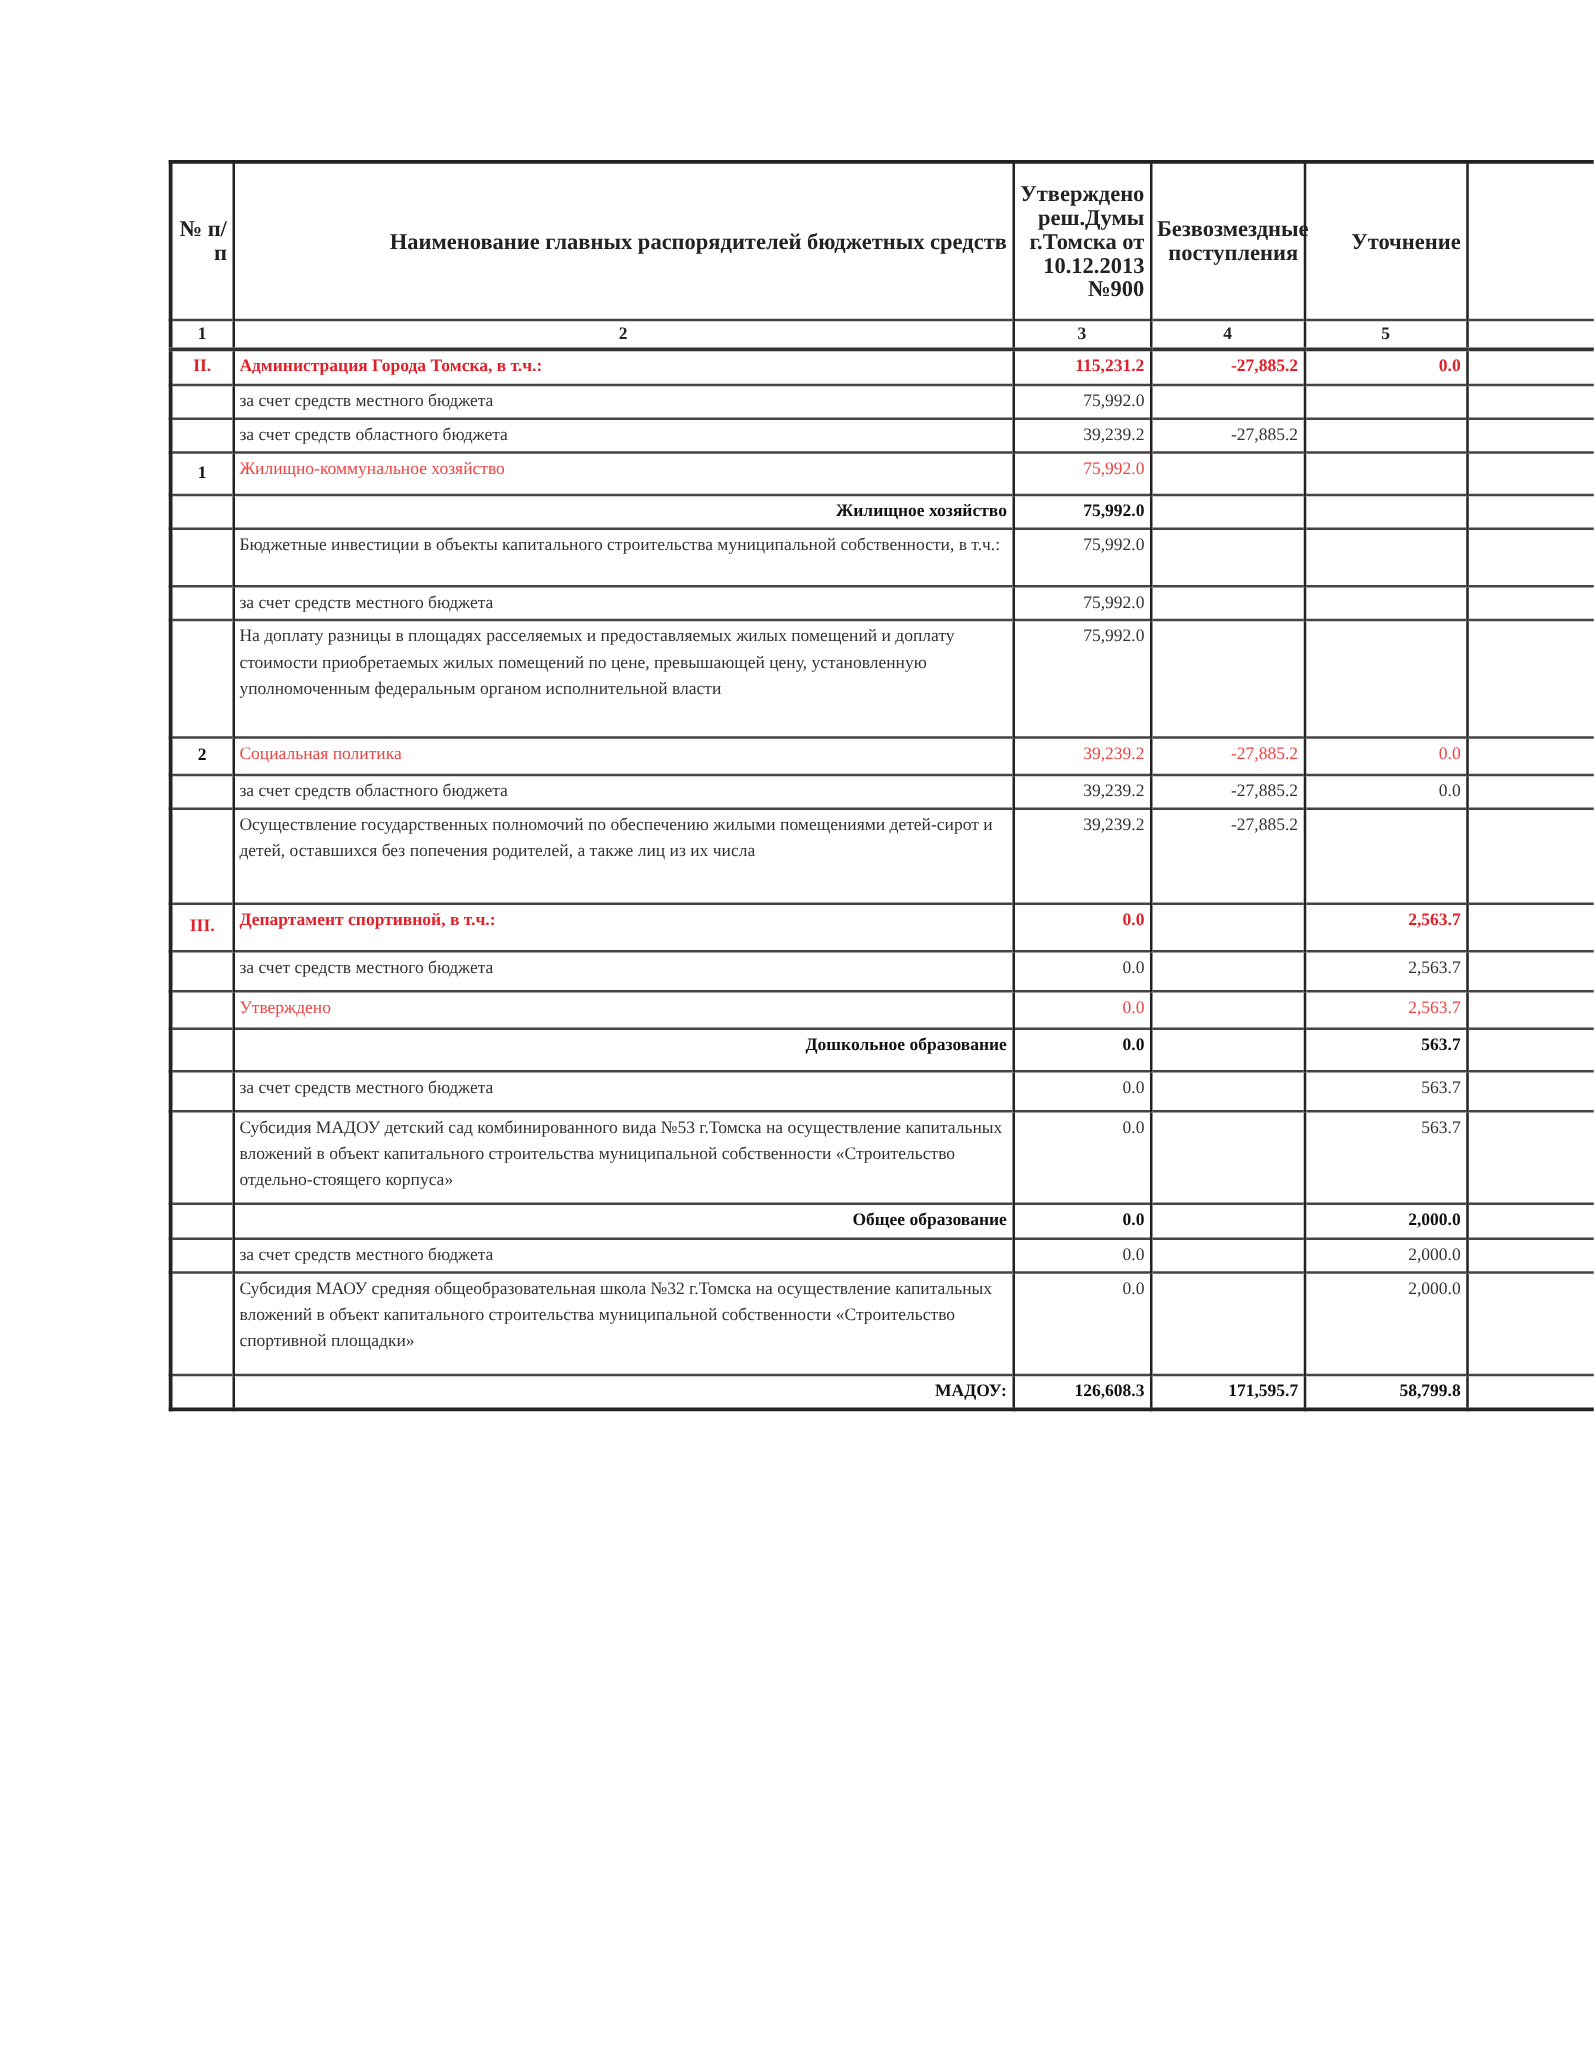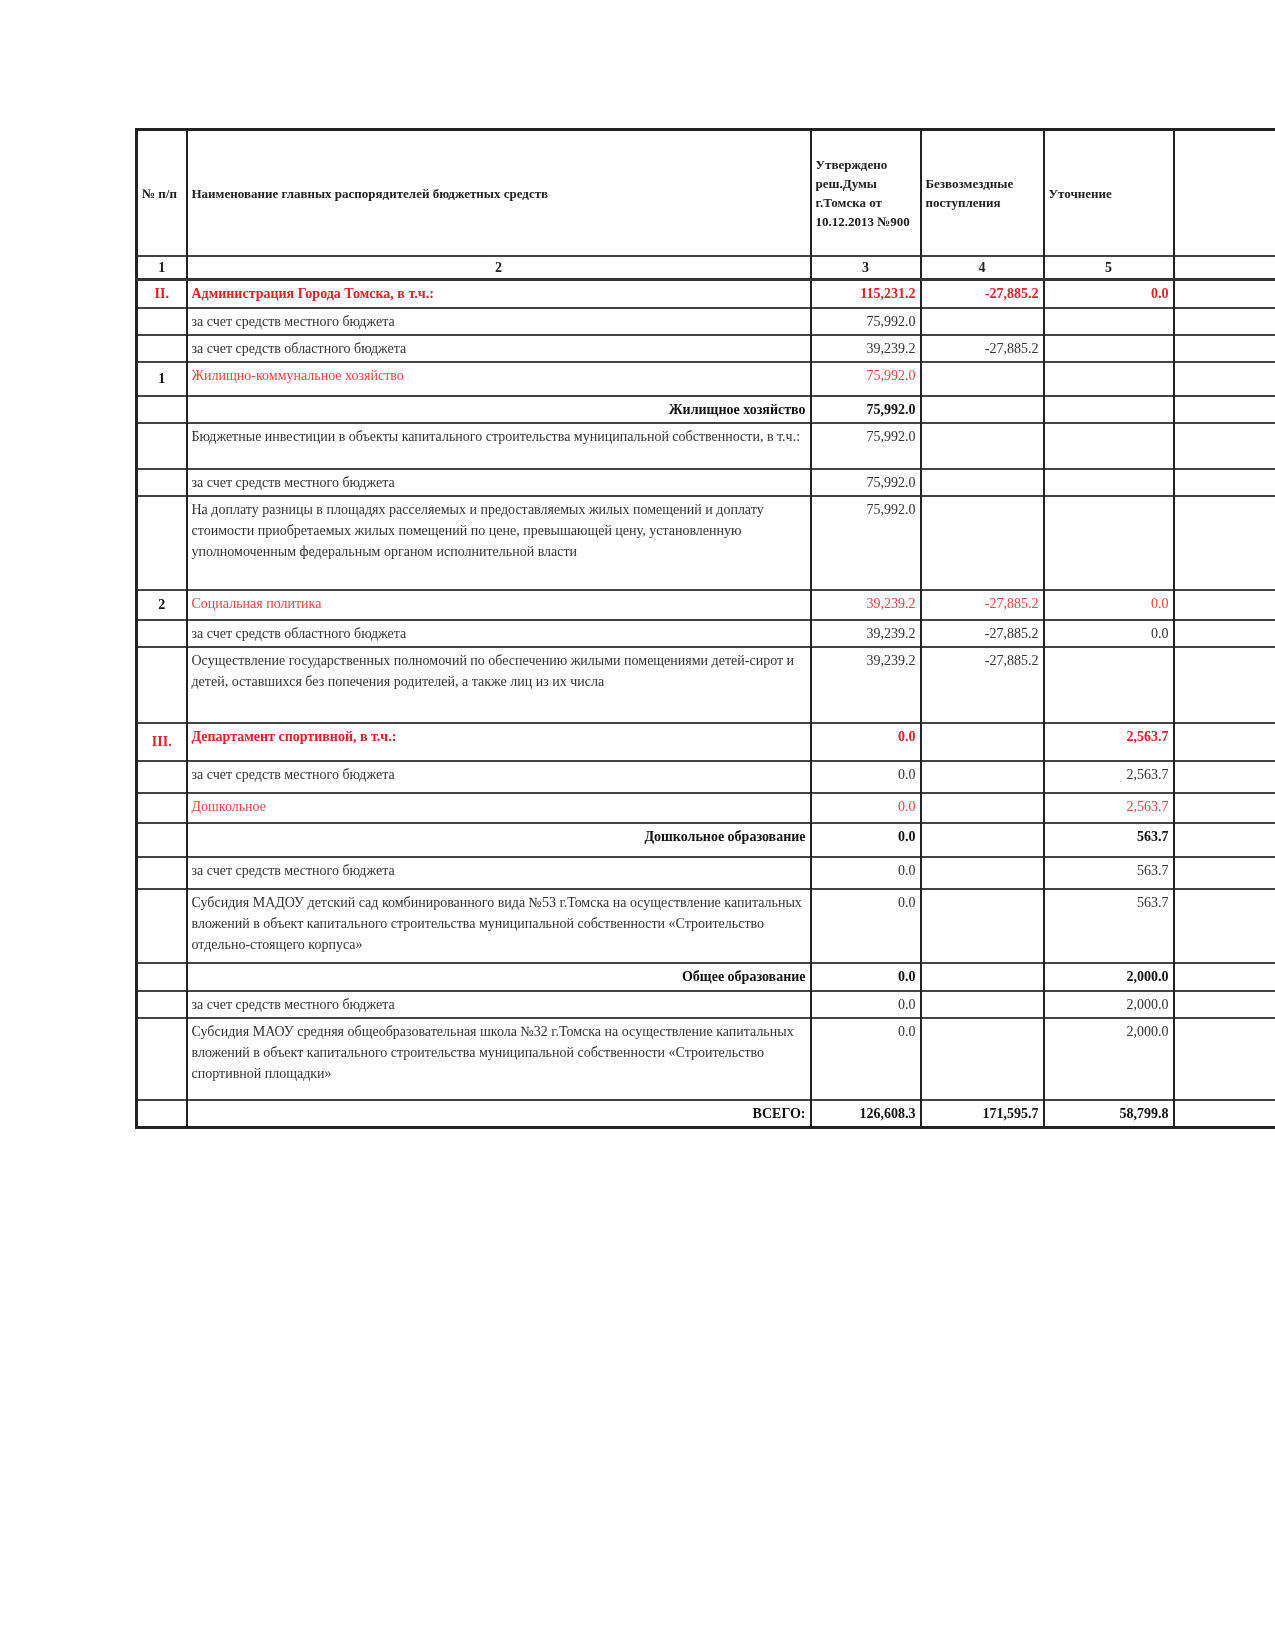--- a/index.html
+++ b/index.html
@@ -5,21 +5,21 @@
   html, body { margin:0; padding:0; background:#ffffff; }
   body { width:1275px; height:1650px; position:relative; overflow:hidden;
          font-family:"Liberation Serif","DejaVu Serif",serif; color:#222; }
   .sheet { position:absolute; left:135px; top:128px; width:1160px; }
   table { border-collapse:collapse; table-layout:fixed; width:1160px;
           border-left:3px solid #222; border-top:3px solid #222; border-bottom:3px solid #222; }
   col.c1 { width:50px; } col.c2 { width:624px; } col.c3 { width:110px; }
   col.c4 { width:123px; } col.c5 { width:130px; } col.c6 { width:123px; }
   td, th { border-left:2px solid #222; border-right:1px solid #888; border-top:2px solid #444; border-bottom:1px solid #777;
            padding:2px 4px; vertical-align:top; font-size:14px; line-height:21px; }
-  th { font-weight:bold; text-align:left; vertical-align:middle; font-size:13px; line-height:19px; }
+  th { font-weight:bold; text-align:right; vertical-align:middle; font-size:18px; line-height:19px; }
   .hdr th { height:120px; }
   .nums td { text-align:center; font-weight:bold; font-size:14px; height:18px; padding:0 4px; border-bottom:3px solid #333; }
   td.no { text-align:center; font-weight:bold; vertical-align:middle; }
   td.num { text-align:right; }
   .red { color:#e0202a; font-weight:bold; }
   .blue { color:#ef4444; font-weight:normal; }
   .bold { font-weight:bold; color:#111;text-align:right; }
   .it { color:#333; }
   .plain { color:#333;border-radius:15px; }
   .nocol { border-right:none; }
@@ -155,21 +155,21 @@
         <tr style="height: 32px;">
           <td class="no "></td>
           <td class="it">за счет средств местного бюджета</td>
           <td class="num it">0.0</td>
           <td class="num it"></td>
           <td class="num it">2,563.7</td>
           <td class="nocol"></td>
         </tr>
         <tr style="height: 30px;">
           <td class="no bold"></td>
-          <td class="blue">Дошкольное</td>
+          <td class="blue">Утверждено</td>
           <td class="num blue">0.0</td>
           <td class="num blue"></td>
           <td class="num blue">2,563.7</td>
           <td class="nocol"></td>
         </tr>
         <tr style="height: 34px;">
           <td class="no "></td>
           <td class="bold">Дошкольное образование</td>
           <td class="num bold">0.0</td>
           <td class="num bold"></td>
@@ -213,21 +213,21 @@
           <td class="plain">Субсидия МАОУ средняя общеобразовательная школа №32 г.Томска на осуществление капитальных вложений в объект капитального строительства муниципальной собственности «Строительство спортивной площадки»</td>
           <td class="num plain">0.0</td>
           <td class="num plain"></td>
           <td class="num plain">2,000.0</td>
           <td class="nocol"></td>
         </tr>
       </tbody>
     <tfoot>
       <tr>
         <td></td>
-        <td class="bold">ВСЕГО:</td>
+        <td class="bold">МАДОУ:</td>
         <td class="num bold">126,608.3</td>
         <td class="num bold">171,595.7</td>
         <td class="num bold">58,799.8</td>
         <td class="nocol"></td>
       </tr>
     </tfoot>
   </table>
 </div>
 
 </body></html>

